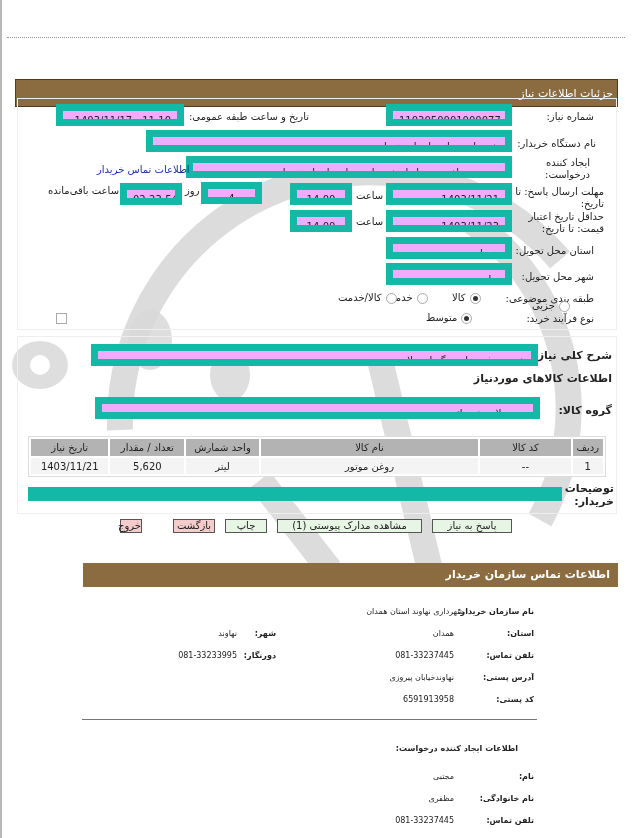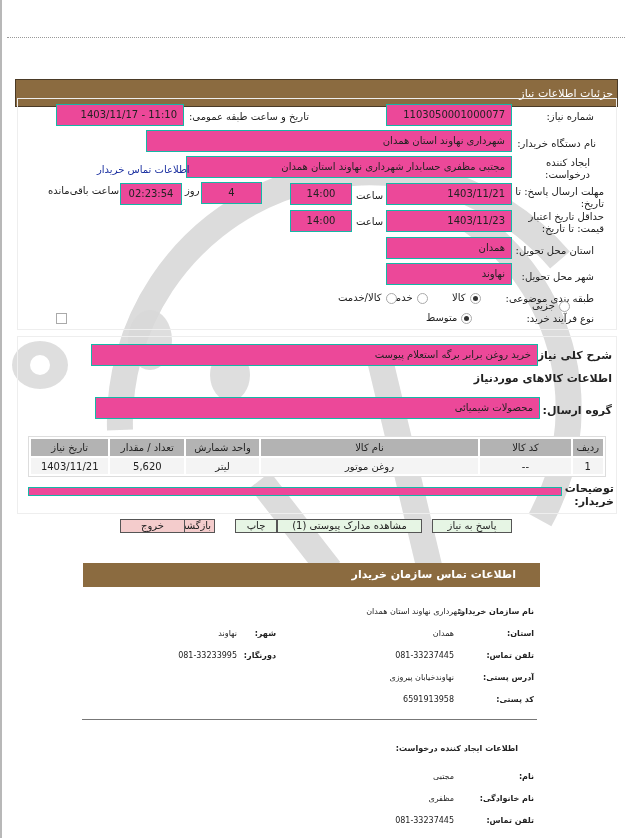--- a/index.html
+++ b/index.html
@@ -14,21 +14,21 @@
     position:absolute; left:15px; top:55px; width:603px; height:28px;
     background:#8b6b40; border:1px solid #4a3a26; box-sizing:border-box;
     color:#fff; font-size:11px; line-height:28px; padding-right:4px;margin-top:24px;
   }
   .watermark { position:absolute; left:0; top:100px; width:634px; height:560px; pointer-events:none; }
   .panel { position:absolute; left:17px; top:98px; width:600px; height:232px; border:1px solid #eee; box-sizing:border-box; }
   .panel2 { position:absolute; left:17px; top:336px; width:600px; height:178px; border:1px solid #eee; box-sizing:border-box; }
 
   .lbl { position:absolute; font-size:10px; color:#222; text-align:right; line-height:12px; white-space:nowrap; }
   .box {
-    position:absolute; border:1px solid #14b8a6; background:#ec4899; box-sizing:border-box;
+    position:absolute; border:7px solid #14b8a6; background:#f0abfc; box-sizing:border-box;
     font-size:10px; line-height:20px; padding:0 6px; text-align:right; white-space:nowrap; overflow:hidden; color:#222;
     font-family:"DejaVu Sans", sans-serif;
   }
   .box.ltr { direction:ltr; text-align:right; }
   .link { position:absolute; color:#1a2fa0; font-size:10px; white-space:nowrap; }
   .radio {
     display:inline-block; width:9px; height:9px; border:1px solid #aaa; border-radius:50%;
     background:#fff; vertical-align:middle; position:relative; margin-left:4px;
   }
   .radio.on::after { content:""; position:absolute; left:2px; top:2px; width:5px; height:5px; border-radius:50%; background:#333; }
@@ -42,22 +42,22 @@
   table.items td { background:#f4f4f4; font-size:10px; height:16px; text-align:center; padding:0 4px; }
 
   .btn {
     position:absolute; height:14px; border:1px solid #555; box-sizing:border-box; font-size:10px; line-height:12px; text-align:center;
     font-family:"DejaVu Sans", sans-serif; color:#222; padding:0; cursor:pointer;
   }
   .btn.green { background:#e6f5e4; }
   .btn.red { background:#f4cccc; }
 
   .section-bar {
-    position:absolute; left:83px; top:563px; width:457px; height:24px; background:#8b6b40; color:#fff;
-    font-weight:bold; font-size:11px; line-height:24px; padding-right:24px; box-sizing:border-box;
+    position:absolute; left:83px; top:563px; width:535px; height:24px; background:#8b6b40; color:#fff;
+    font-weight:bold; font-size:11px; line-height:24px; padding-right:8px; box-sizing:border-box;
   }
   .ci { position:absolute; font-size:8px; white-space:nowrap; color:#222; }
   .ci.b { font-weight:bold; }
   .sep { position:absolute; left:82px; top:719px; width:455px; border-top:1px solid #777; }
 </style>
 </head>
 <body>
 
 <div class="left-edge"></div>
 <div class="top-rule"></div>
@@ -122,21 +122,21 @@
 <div class="opt" style="left:338px;top:292px;"><span class="radio"></span><span>کالا/خدمت</span></div>
 
 <div class="lbl" style="right:40px;top:313px;">نوع فرآیند خرید:</div>
 <div class="opt" style="left:484px;top:300px;margin-left:48px;"><span class="radio"></span><span>جزیی</span></div>
 <div class="opt" style="left:426px;top:312px;"><span class="radio on"></span><span>متوسط</span></div>
 <div class="opt" style="left:52px;top:312px;"><span class="check"></span></div>
 
 <div class="bold-lbl" style="right:22px;top:349px;">شرح کلی نیاز:</div>
 <div class="box" style="left:91px;top:344px;width:447px;height:22px;">خرید روغن برابر برگه استعلام پیوست</div>
 <div class="bold-lbl" style="right:22px;top:372px;">اطلاعات کالاهای موردنیاز</div>
-<div class="bold-lbl" style="right:22px;top:404px;">گروه ارسال:</div>
+<div class="bold-lbl" style="right:22px;top:404px;">گروه کالا:</div>
 <div class="box" style="left:95px;top:397px;width:445px;height:22px;padding-left:20px;">محصولات شیمیائی</div>
 
 <table class="items">
   <thead>
     <tr>
       <th style="width:16px;text-align:right;">ردیف</th>
       <th style="width:86px;">کد کالا</th>
       <th style="width:220px;">نام کالا</th>
       <th style="width:66px;">واحد شمارش</th>
       <th style="width:68px;">تعداد / مقدار</th>
@@ -153,23 +153,23 @@
       <td>1403/11/21</td>
     </tr>
   </tbody>
 </table>
 
 <div class="bold-lbl" style="right:20px;top:482px;width:50px;white-space:normal;line-height:13px;">توضیحات خریدار:</div>
 <div class="box" style="left:28px;top:487px;width:534px;height:9px;padding:0;"></div>
 
 <button class="btn green" style="left:432px;top:519px;width:80px;">پاسخ به نیاز</button>
 <button class="btn green" style="left:277px;top:519px;width:145px;text-align:center;">مشاهده مدارک پیوستی (1)</button>
-<button class="btn green" style="left:225px;top:519px;width:42px;margin-left:10px;">چاپ</button>
+<button class="btn green" style="left:225px;top:519px;width:42px;">چاپ</button>
 <button class="btn red" style="left:173px;top:519px;width:42px;">بازگشت</button>
-<button class="btn red" style="left:120px;top:519px;width:65px;">خروج</button>
+<button class="btn red" style="left:120px;top:519px;width:22px;">خروج</button>
 
 <div class="section-bar">
   <span>اطلاعات تماس سازمان خریدار</span>
 </div>
 
 <div class="ci b" style="right:100px;top:607px;">نام سازمان خریدار:</div>
 <div class="ci" style="right:170px;top:607px;">شهرداری نهاوند استان همدان</div>
 
 <div class="ci b" style="right:100px;top:629px;">استان:</div>
 <div class="ci" style="right:180px;top:629px;">همدان</div>

